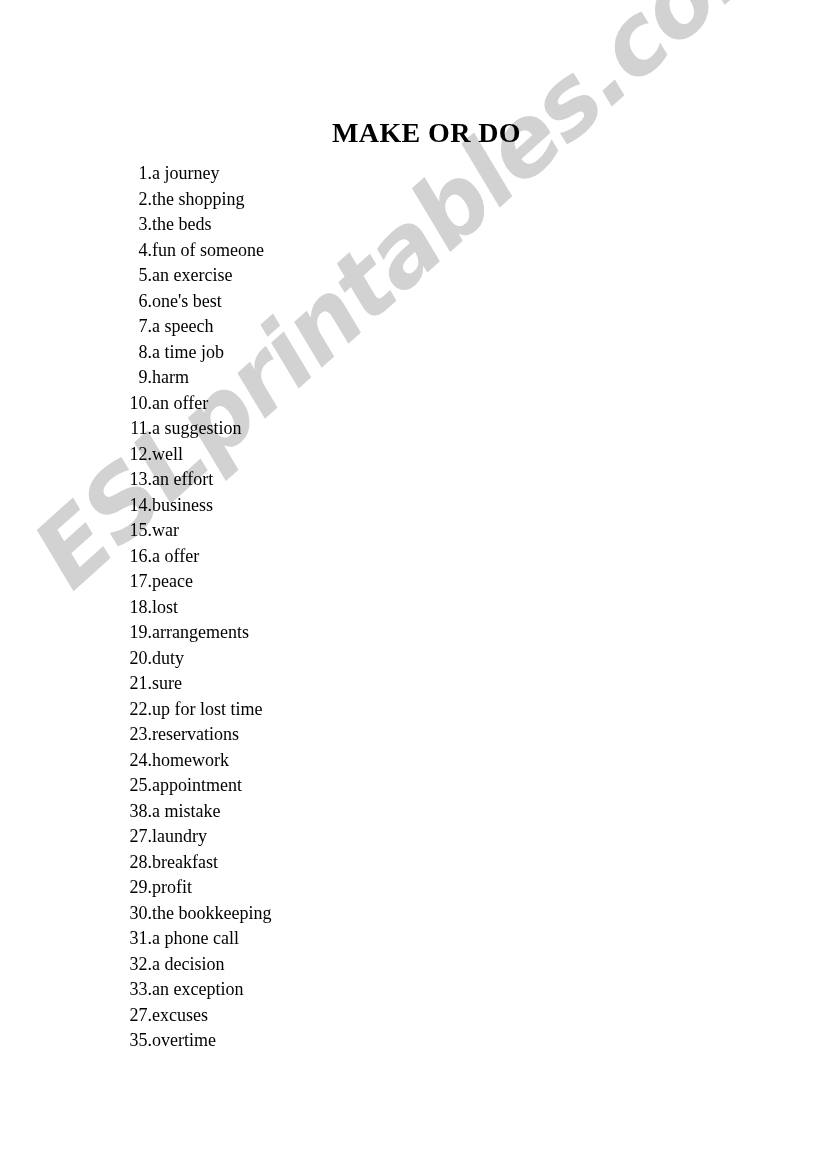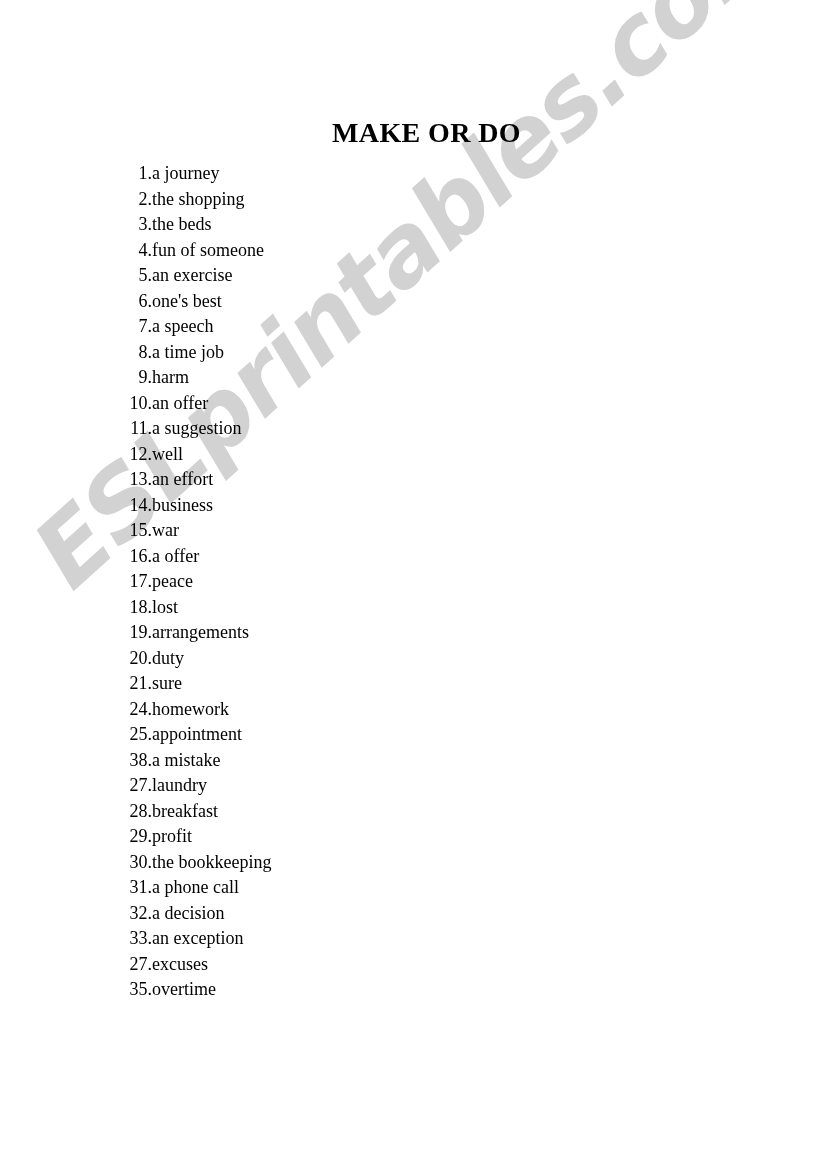--- a/index.html
+++ b/index.html
@@ -191,20 +191,28 @@
         </li>
         <li class="list-item">
           <span class="item-number">20.</span>
           <span class="item-text">duty</span>
         </li>
         <li class="list-item">
           <span class="item-number">21.</span>
           <span class="item-text">sure</span>
         </li>
         <li class="list-item">
+          <span class="item-number">22.</span>
+          <span class="item-text">up for lost time</span>
+        </li>
+        <li class="list-item">
+          <span class="item-number">23.</span>
+          <span class="item-text">reservations</span>
+        </li>
+        <li class="list-item">
           <span class="item-number">24.</span>
           <span class="item-text">homework</span>
         </li>
         <li class="list-item">
           <span class="item-number">25.</span>
           <span class="item-text">appointment</span>
         </li>
         <li class="list-item">
           <span class="item-number">38.</span>
           <span class="item-text">a mistake</span>

